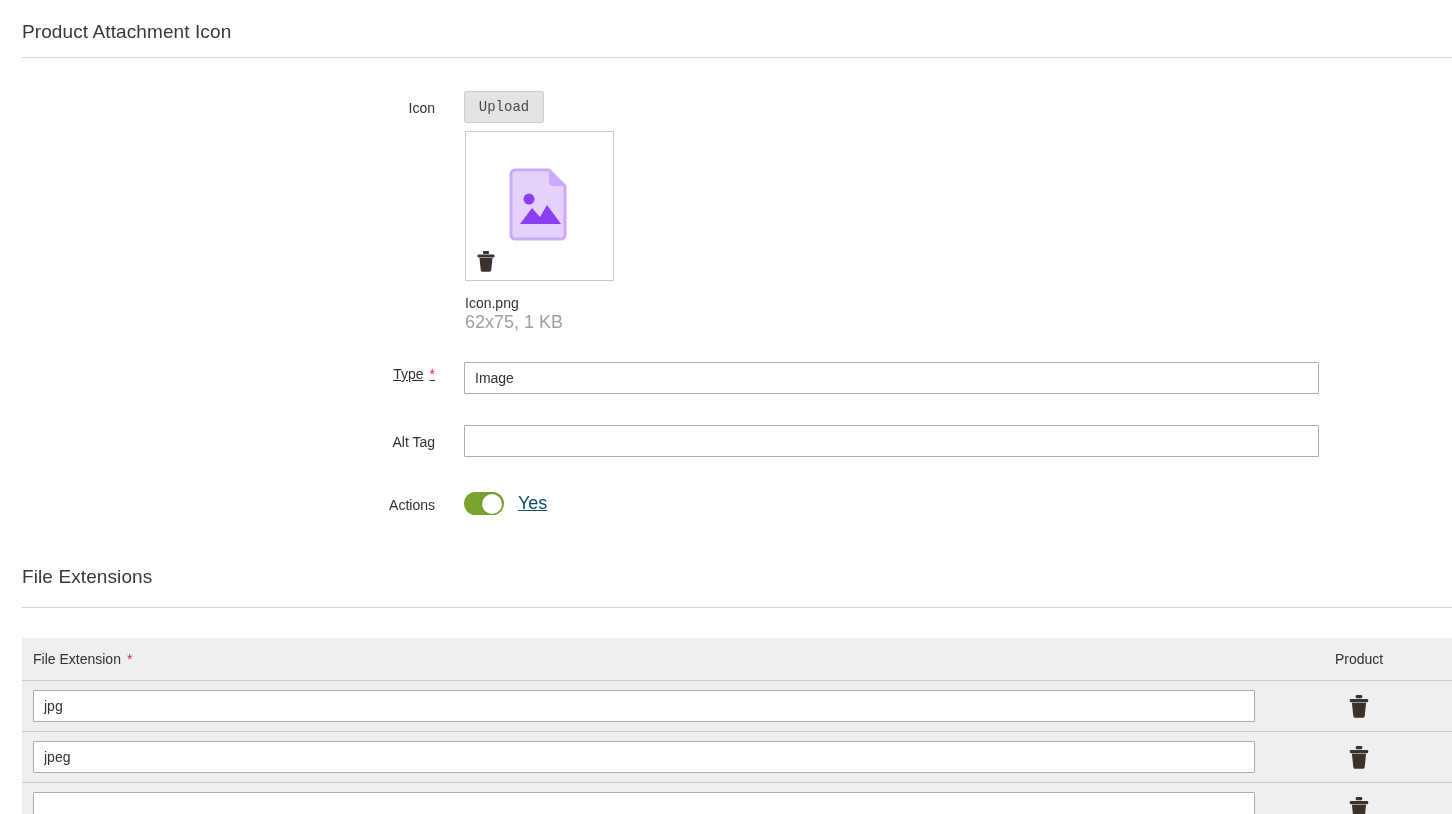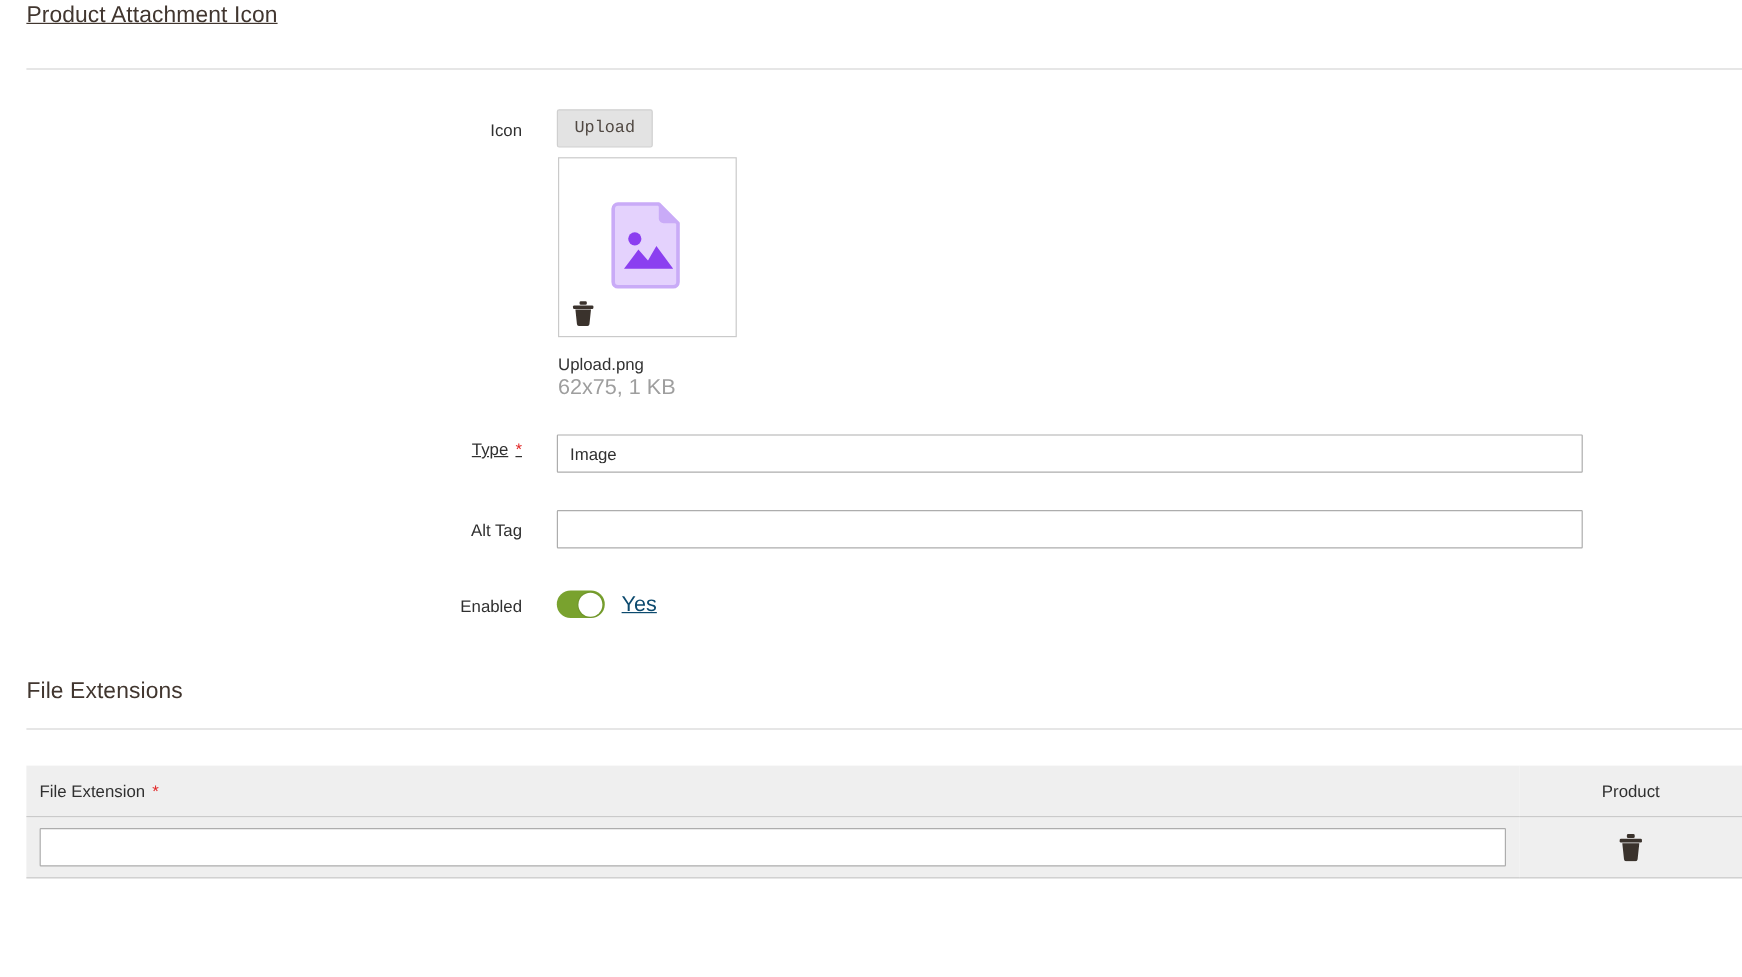--- a/index.html
+++ b/index.html
@@ -26,21 +26,21 @@
     letter-spacing: 0.1px;
   }
   .section-rule {
     position: absolute;
     left: 22px;
     right: 0px;
     height: 1px;
     background: #d6d6d6;
   }
 
-  #attachment-title { top: 2px; text-decoration: underline; }
+  #attachment-title { top: 21px; }
   #attachment-rule  { top: 57px; width: 1430px; }
 
   #extensions-title { top: 566px; }
   #extensions-rule  { top: 607px; width: 1430px; }
 
   
   .field-row { position: absolute; left: 0; width: 100%; }
 
   .field-label {
     position: absolute;
@@ -253,38 +253,38 @@
 
       <button class="preview-delete">
         <svg width="20" height="22" viewBox="0 0 20 22" aria-hidden="true">
           <rect x="7" y="1" width="6" height="3" rx="1" fill="#3a322c"></rect>
           <rect x="1.5" y="4.5" width="17" height="3" rx="1" fill="#3a322c"></rect>
           <path d="M3.5 8 h13 l-1.3 12.3 a1.6 1.6 0 0 1 -1.6 1.4 H6.4 a1.6 1.6 0 0 1 -1.6 -1.4 z" fill="#3a322c"></path>
         </svg>
       </button>
     </div>
 
-    <div class="file-name">Upload.png</div>
+    <div class="file-name">Icon.png</div>
     <div class="file-meta">62x75, 1 KB</div>
   </div>
 
   <div class="field-row">
     <div class="field-label" style="top:365px;text-decoration:underline;">
       <span>Type</span><span class="req-star">*</span>
     </div>
     <input class="text-input" style="top: 362px;" type="text" value="Image">
   </div>
 
   <div class="field-row">
     <div class="field-label" style="top:433px;">Alt Tag</div>
     <input class="text-input" style="top: 425px;" type="text" value="">
   </div>
 
   <div class="field-row">
-    <div class="field-label" style="top:496px;">Enabled</div>
+    <div class="field-label" style="top:496px;">Actions</div>
     <div class="toggle-wrap">
       <button class="toggle">
         <span class="knob"></span>
       </button>
       <span class="toggle-text">Yes</span>
     </div>
   </div>
 
   <div class="section-title" id="extensions-title">File Extensions</div>
   <div class="section-rule" id="extensions-rule"></div>
@@ -294,28 +294,56 @@
       <tr>
         <th>
           <span>File Extension</span><span class="req-star">*</span>
         </th>
         <th class="actions-col">Product</th>
       </tr>
     </thead>
     <tbody>
       <tr>
         <td>
-          <input class="ext-input" type="text" value="" style="">
+          <input class="ext-input" type="text" value="jpg" style="">
         </td>
         <td class="actions-cell">
           <button class="row-delete">
             <svg width="22" height="24" viewBox="0 0 20 22" aria-hidden="true">
               <rect x="7" y="1" width="6" height="3" rx="1" fill="#3a322c"></rect>
               <rect x="1.5" y="4.5" width="17" height="3" rx="1" fill="#3a322c"></rect>
               <path d="M3.5 8 h13 l-1.3 12.3 a1.6 1.6 0 0 1 -1.6 1.4 H6.4 a1.6 1.6 0 0 1 -1.6 -1.4 z" fill="#3a322c"></path>
             </svg>
           </button>
         </td>
       </tr>
+      <tr>
+        <td>
+          <input class="ext-input" type="text" value="jpeg" style="">
+        </td>
+        <td class="actions-cell">
+          <button class="row-delete">
+            <svg width="22" height="24" viewBox="0 0 20 22" aria-hidden="true">
+              <rect x="7" y="1" width="6" height="3" rx="1" fill="#3a322c"></rect>
+              <rect x="1.5" y="4.5" width="17" height="3" rx="1" fill="#3a322c"></rect>
+              <path d="M3.5 8 h13 l-1.3 12.3 a1.6 1.6 0 0 1 -1.6 1.4 H6.4 a1.6 1.6 0 0 1 -1.6 -1.4 z" fill="#3a322c"></path>
+            </svg>
+          </button>
+        </td>
+      </tr>
+      <tr>
+        <td>
+          <input class="ext-input" type="text" value="" style="">
+        </td>
+        <td class="actions-cell">
+          <button class="row-delete">
+            <svg width="22" height="24" viewBox="0 0 20 22" aria-hidden="true">
+              <rect x="7" y="1" width="6" height="3" rx="1" fill="#3a322c"></rect>
+              <rect x="1.5" y="4.5" width="17" height="3" rx="1" fill="#3a322c"></rect>
+              <path d="M3.5 8 h13 l-1.3 12.3 a1.6 1.6 0 0 1 -1.6 1.4 H6.4 a1.6 1.6 0 0 1 -1.6 -1.4 z" fill="#3a322c"></path>
+            </svg>
+          </button>
+        </td>
+      </tr>
     </tbody>
   </table>
 
 </div>
 
 </body></html>

